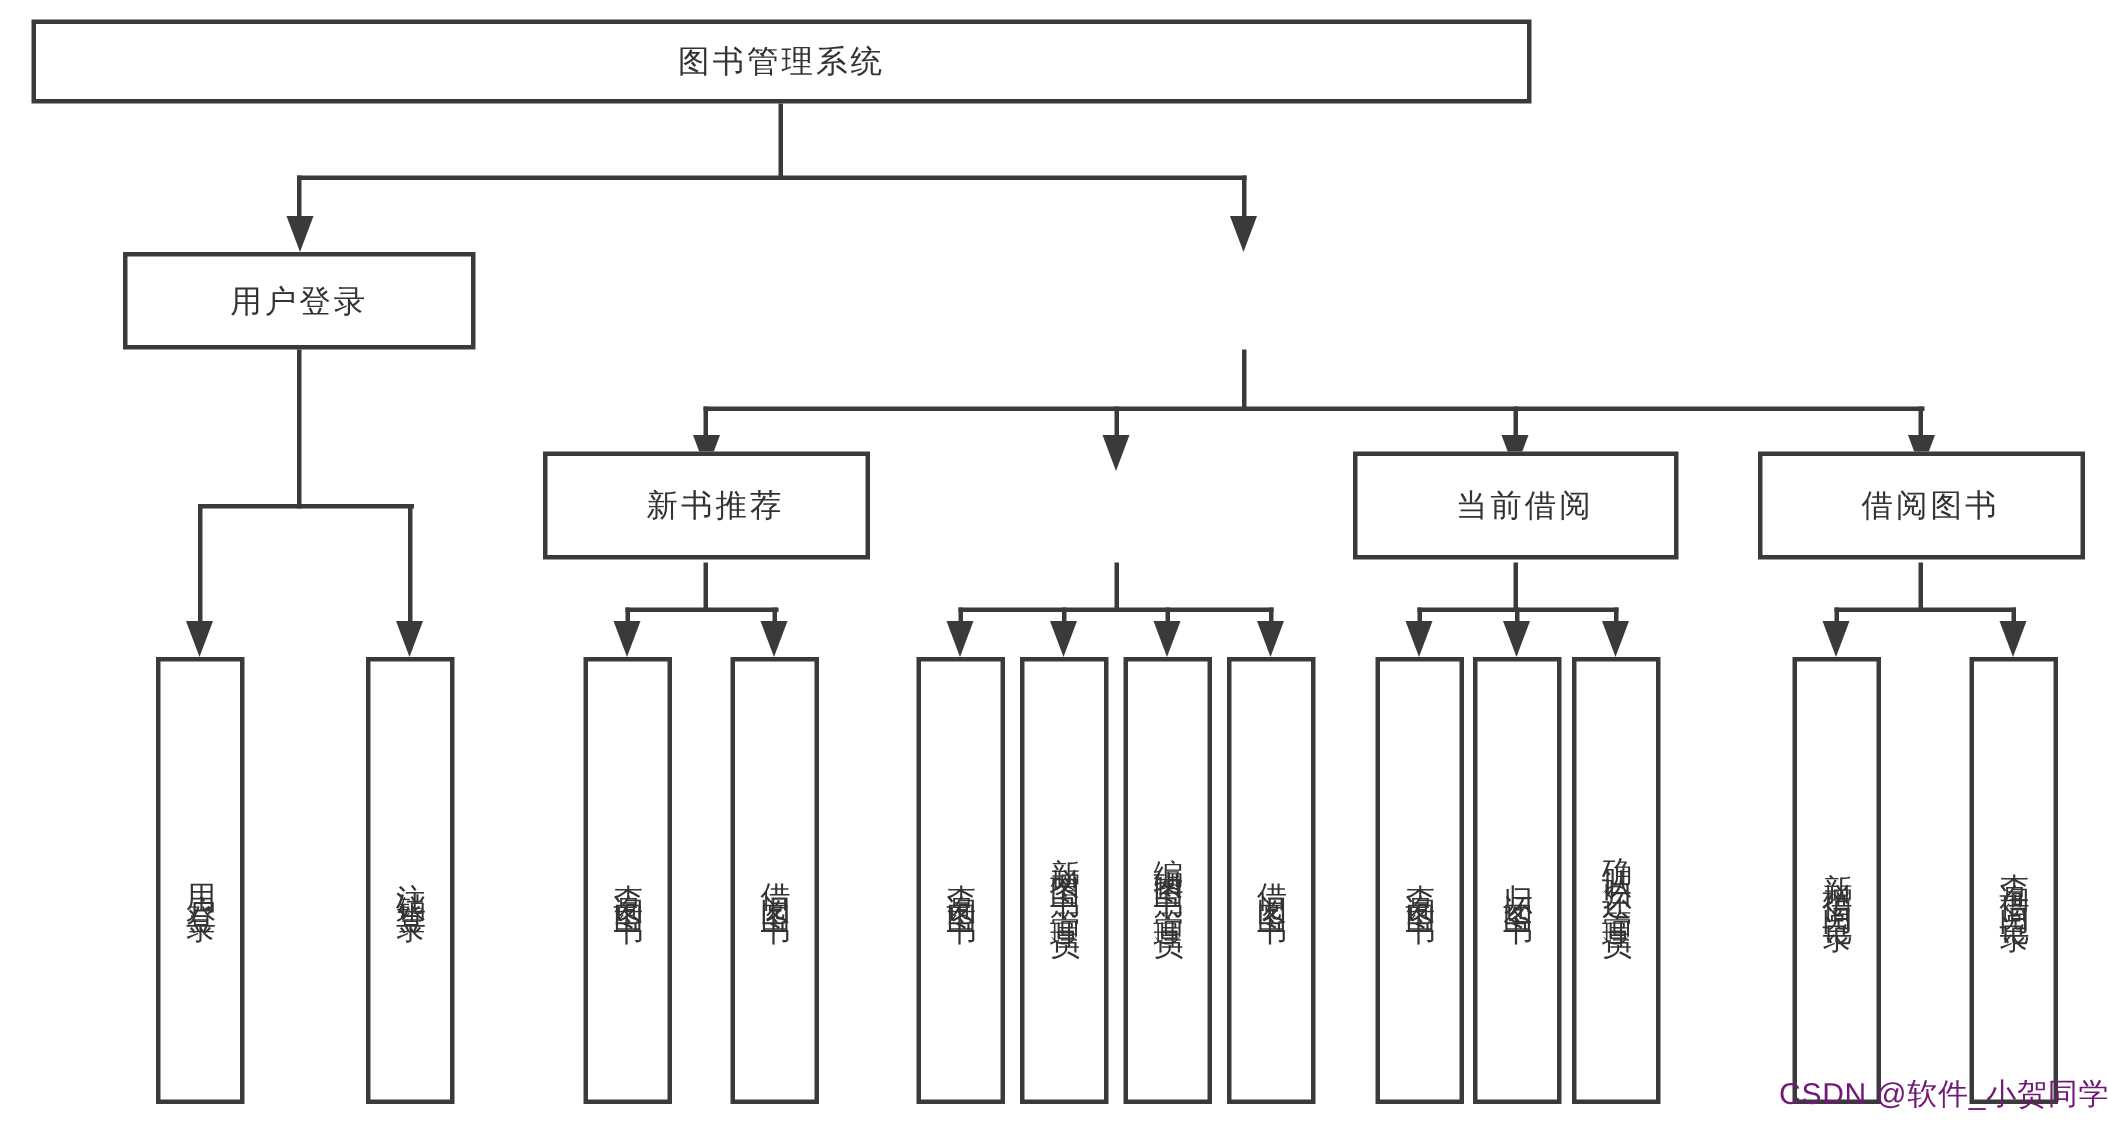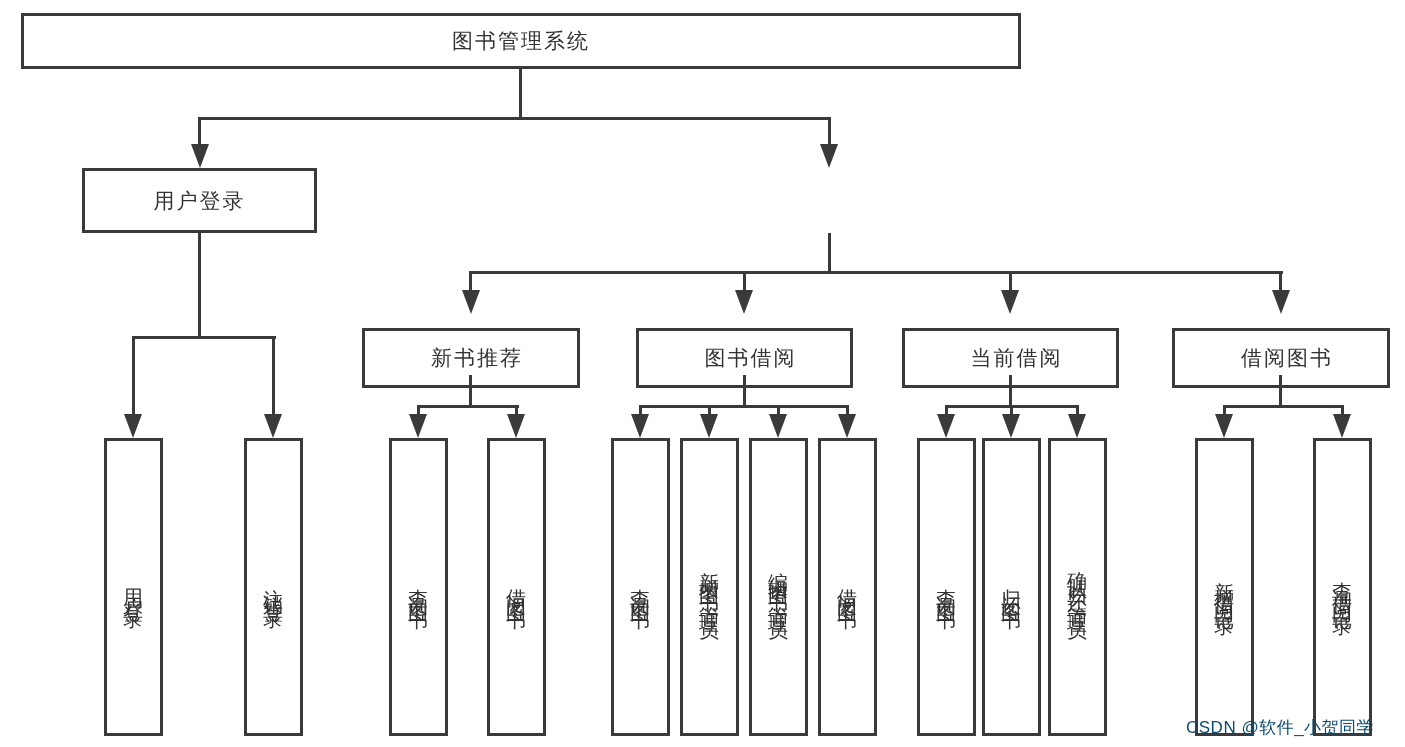--- a/index.html
+++ b/index.html
@@ -8,36 +8,36 @@
     font-family:"Liberation Sans", sans-serif; overflow:hidden;
   }
   .box {
     position:absolute; border:3px solid #3a3a3a; background:#ffffff;
     box-sizing:border-box; display:flex; align-items:center; justify-content:center;
     color:#333333;
   }
   .hnode { font-size:21px; letter-spacing:2px; white-space:nowrap; }
   .root { left:21px; top:13px; width:1000px; height:56px; }
   .lvl2 { top:168px; width:235px; height:65px; }
-  .lvl3 { top:328px; height:60px;padding-left:12px; }
+  .lvl3 { top:301px; height:72px;padding-left:12px; }
   .leaf { top:438px; width:59px; height:298px; }
   .vtext {
     writing-mode:vertical-rl; text-orientation:mixed;
     font-size:20px; letter-spacing:7px; color:#333333; line-height:1;
   }
   .vl { position:absolute; width:3px; background:#3a3a3a; }
   .hl { position:absolute; height:3px; background:#3a3a3a; }
   .ar {
     position:absolute; width:0; height:0;
     border-left:9px solid transparent; border-right:9px solid transparent;
     border-top:24px solid #3a3a3a;
   }
   .watermark {
-    position:absolute; left:1186px; top:716px; font-size:17px;
-    color:#0c4a6e; z-index:5; white-space:nowrap; letter-spacing:0.5px;
+    position:absolute; left:1186px; top:716px; font-size:20px;
+    color:#701a75; z-index:5; white-space:nowrap; letter-spacing:0.5px;
   }
 </style>
 </head>
 <body>
 
 <div class="canvas">
 
   <div class="box root hnode">
     <span>图书管理系统</span>
   </div>
@@ -73,23 +73,20 @@
   <i class="ar" style="left:462px;top:290px"></i>
   <i class="vl" style="left:743px;top:271px;height:21px"></i>
   <i class="ar" style="left:735px;top:290px"></i>
   <i class="vl" style="left:1009px;top:271px;height:21px"></i>
   <i class="ar" style="left:1001px;top:290px"></i>
   <i class="vl" style="left:1279px;top:271px;height:21px"></i>
   <i class="ar" style="left:1272px;top:290px"></i>
 
   <div class="box lvl3 hnode" style="left:362px;width:218px">
     <span>新书推荐</span>
-  </div>
-  <div class="box lvl3 hnode" style="left:636px;width:217px">
-    <span>图书借阅</span>
   </div>
   <div class="box lvl3 hnode" style="left:902px;width:217px">
     <span>当前借阅</span>
   </div>
   <div class="box lvl3 hnode" style="left:1172px;width:218px">
     <span>借阅图书</span>
   </div>
 
   <i class="vl" style="left:469px;top:375px;height:33px"></i>
   <i class="hl" style="left:417px;top:405px;width:102px"></i>

